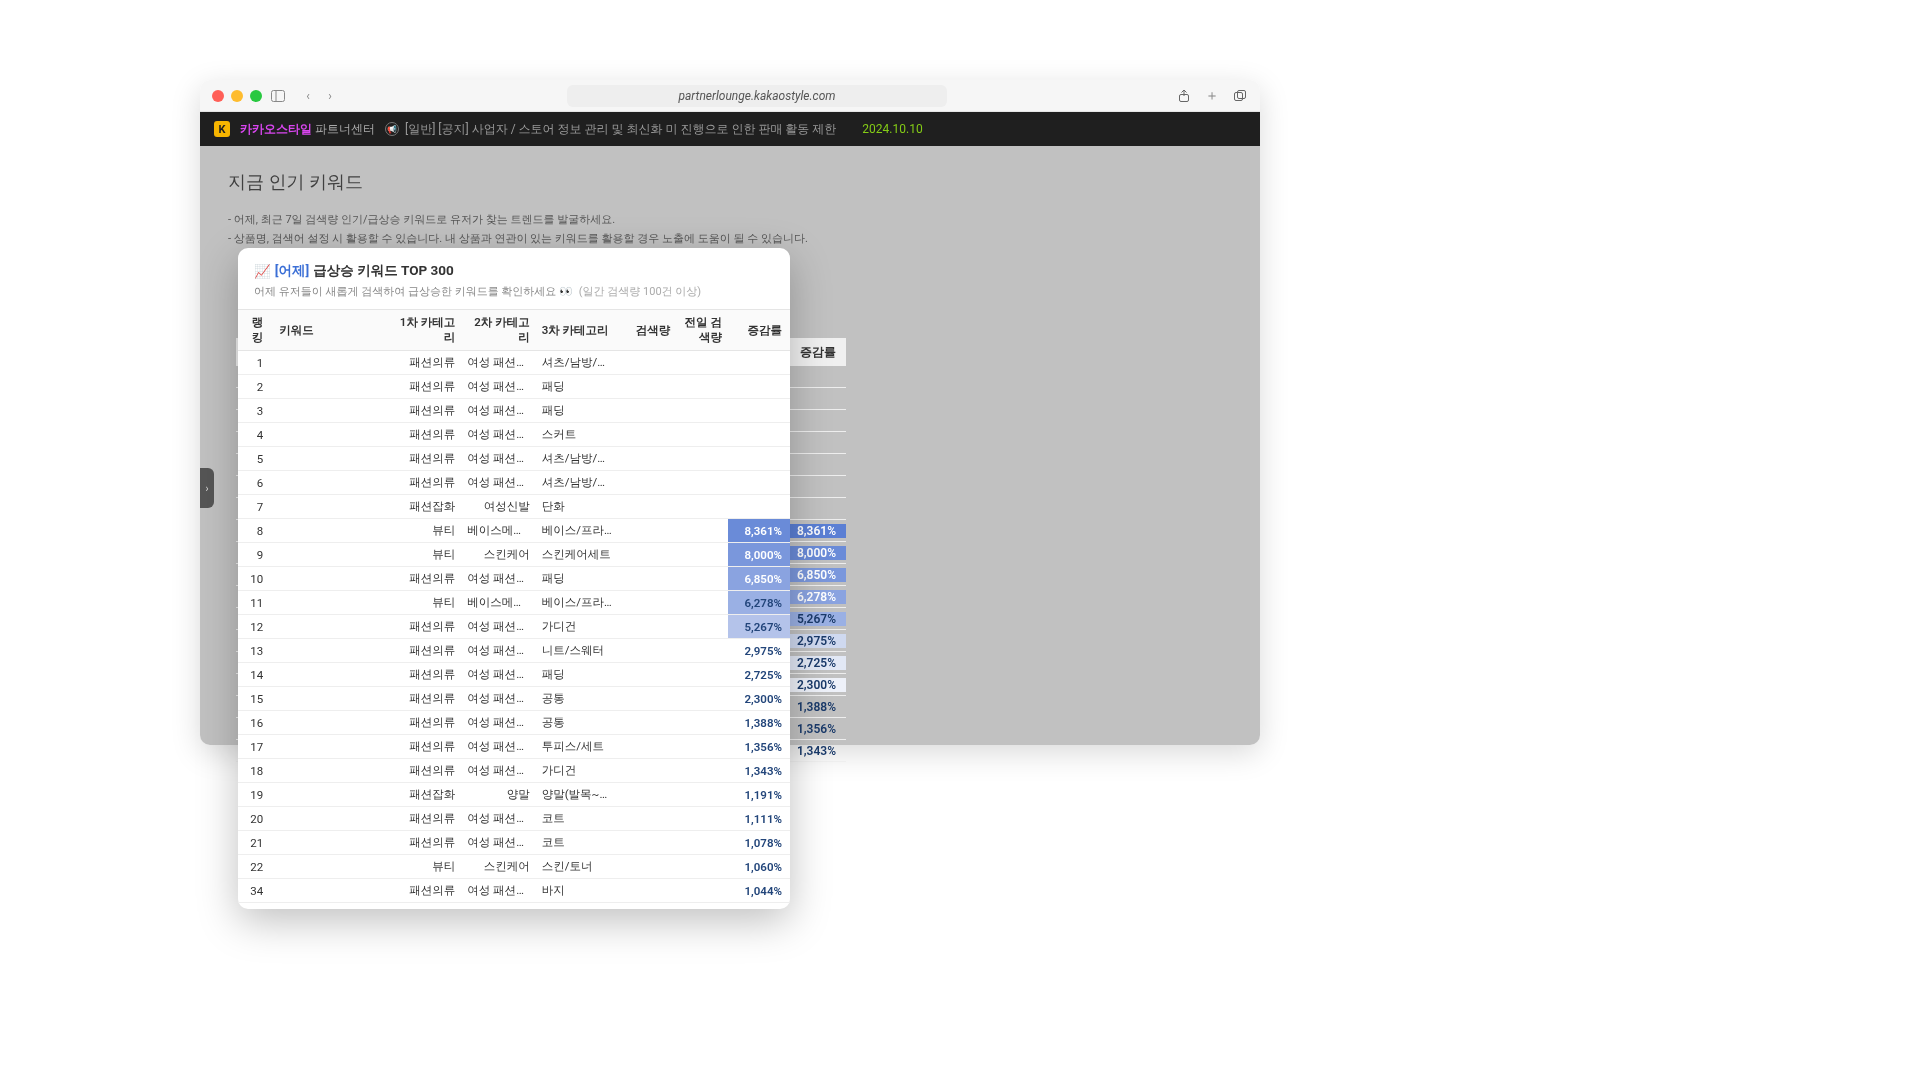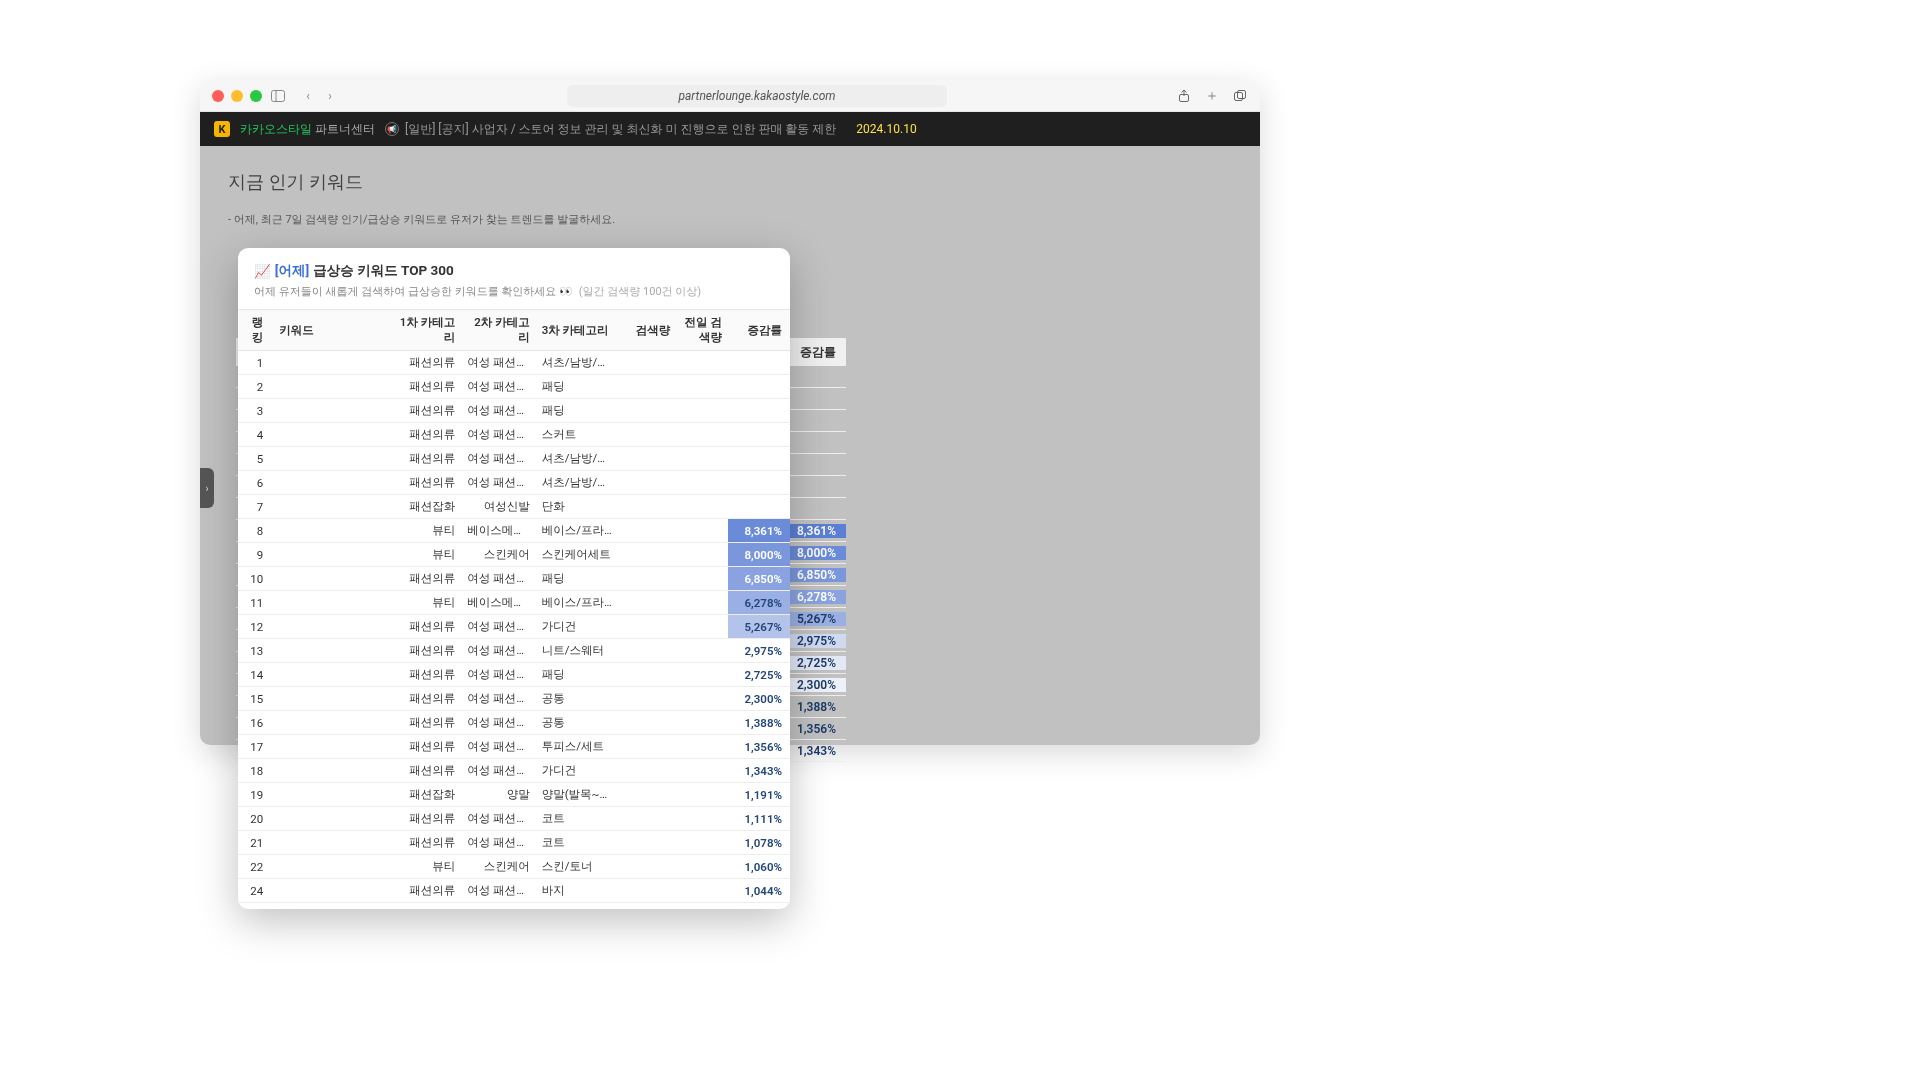--- a/index.html
+++ b/index.html
@@ -70,25 +70,25 @@
   display: flex;
   align-items: center;
   padding: 0 14px;
   font-size: 12px;
   gap: 10px;
 }
 .logo-chip {
   width: 16px; height: 16px; background: #f7b500; border-radius: 3px;
   display:flex; align-items:center; justify-content:center; color:#1f1f1f; font-weight:bold; font-size:11px;
 }
-.brand { color:#22c55e; font-weight:400; }
+.brand { color:#d946ef; font-weight:700; }
 .brand-sub { color:#aaa; }
 .notice { color:#999; display:flex; align-items:center; gap:6px; }
 .notice-icon { width:14px; height:14px; border:1px solid #777; border-radius:50%; display:flex; align-items:center; justify-content:center; font-size:8px; }
-.notice-date { color:#fde047; margin-left:14px;text-align:right; }
+.notice-date { color:#84cc16; margin-left:20px;text-align:right; }
 
 .content-bg {
   position: relative;
   background: #e9e9e9;
   height: calc(100% - 66px);
   padding: 24px 28px;
 }
 .overlay-dim {
   position:absolute; inset:0; background: rgba(120,120,120,0.35);
 }
@@ -223,20 +223,21 @@
         <span class="notice-icon">📢</span>
         <span>[일반] [공지] 사업자 / 스토어 정보 관리 및 최신화 미 진행으로 인한 판매 활동 제한</span>
         <span class="notice-date">2024.10.10</span>
       </div>
     </div>
 
     <div class="content-bg">
       <div class="page-inner">
         <div class="page-title">지금 인기 키워드</div>
         <div class="help-line">- 어제, 최근 7일 검색량 인기/급상승 키워드로 유저가 찾는 트렌드를 발굴하세요.</div>
+        <div class="help-line">- 상품명, 검색어 설정 시 활용할 수 있습니다. 내 상품과 연관이 있는 키워드를 활용할 경우 노출에 도움이 될 수 있습니다.</div>
       </div>
       <div class="overlay-dim"></div>
     </div>
   </div>
 
   <div class="sidebar-open" style="left:200px; top:468px;">›</div>
 
   <div class="bg-table" style="left:236px; top:338px; width:610px;">
     <div class="bg-th-row">
       <div class="bg-th-change">증감률</div>
@@ -539,21 +540,21 @@
             <td class="col-rank">22</td>
             <td class="col-kw"></td>
             <td class="col-cat td-dim">뷰티</td>
             <td class="col-cat td-dim">스킨케어</td>
             <td class="col-cat3 td-dim">스킨/토너</td>
             <td class="col-num"></td>
             <td class="col-num"></td>
             <td class="col-change ">1,060%</td>
           </tr>
           <tr>
-            <td class="col-rank">24</td>
+            <td class="col-rank">34</td>
             <td class="col-kw"></td>
             <td class="col-cat td-dim">패션의류</td>
             <td class="col-cat td-dim">여성 패션의류</td>
             <td class="col-cat3 td-dim">바지</td>
             <td class="col-num"></td>
             <td class="col-num"></td>
             <td class="col-change ">1,044%</td>
           </tr>
         </tbody>
     </table>

